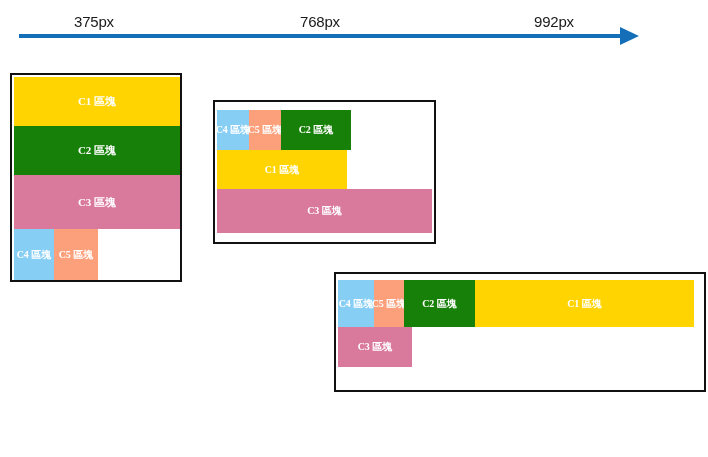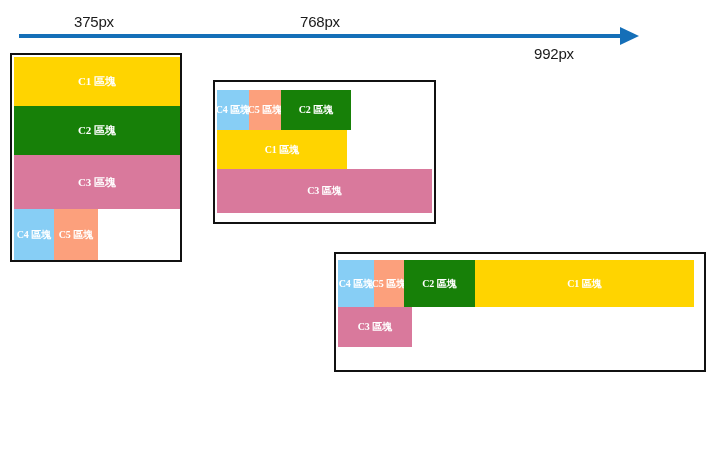--- a/index.html
+++ b/index.html
@@ -27,21 +27,21 @@
     position: absolute;
     top: 13px;
     font-family: "Liberation Sans", sans-serif;
     font-size: 15px;
     color: #1a1a1a;
     white-space: nowrap;
     letter-spacing: -0.2px;
   }
   #bp-375 { left: 74px; }
   #bp-768 { left: 300px; }
-  #bp-992 { left: 534px; margin-top: 32px; }
+  #bp-992 { left: 534px; }
 
   .ruler-line {
     position: absolute;
     left: 19px;
     top: 34px;
     width: 608px;
     height: 4px;
     background: #156FB8;
   }
   .ruler-head {
@@ -54,20 +54,21 @@
     border-bottom: 9px solid transparent;
     border-left: 19px solid #156FB8;
   }
 
   
   .viewport-box {
     position: absolute;
     border: 2px solid #111111;
     background: #ffffff;
     box-sizing: border-box;
+    margin-top: 20px;
   }
   .cell {
     position: absolute;
     box-sizing: border-box;
     display: flex;
     align-items: center;
     justify-content: center;
     color: #ffffff;
     font-family: "Liberation Serif", "DejaVu Serif", serif;
     font-weight: bold;

